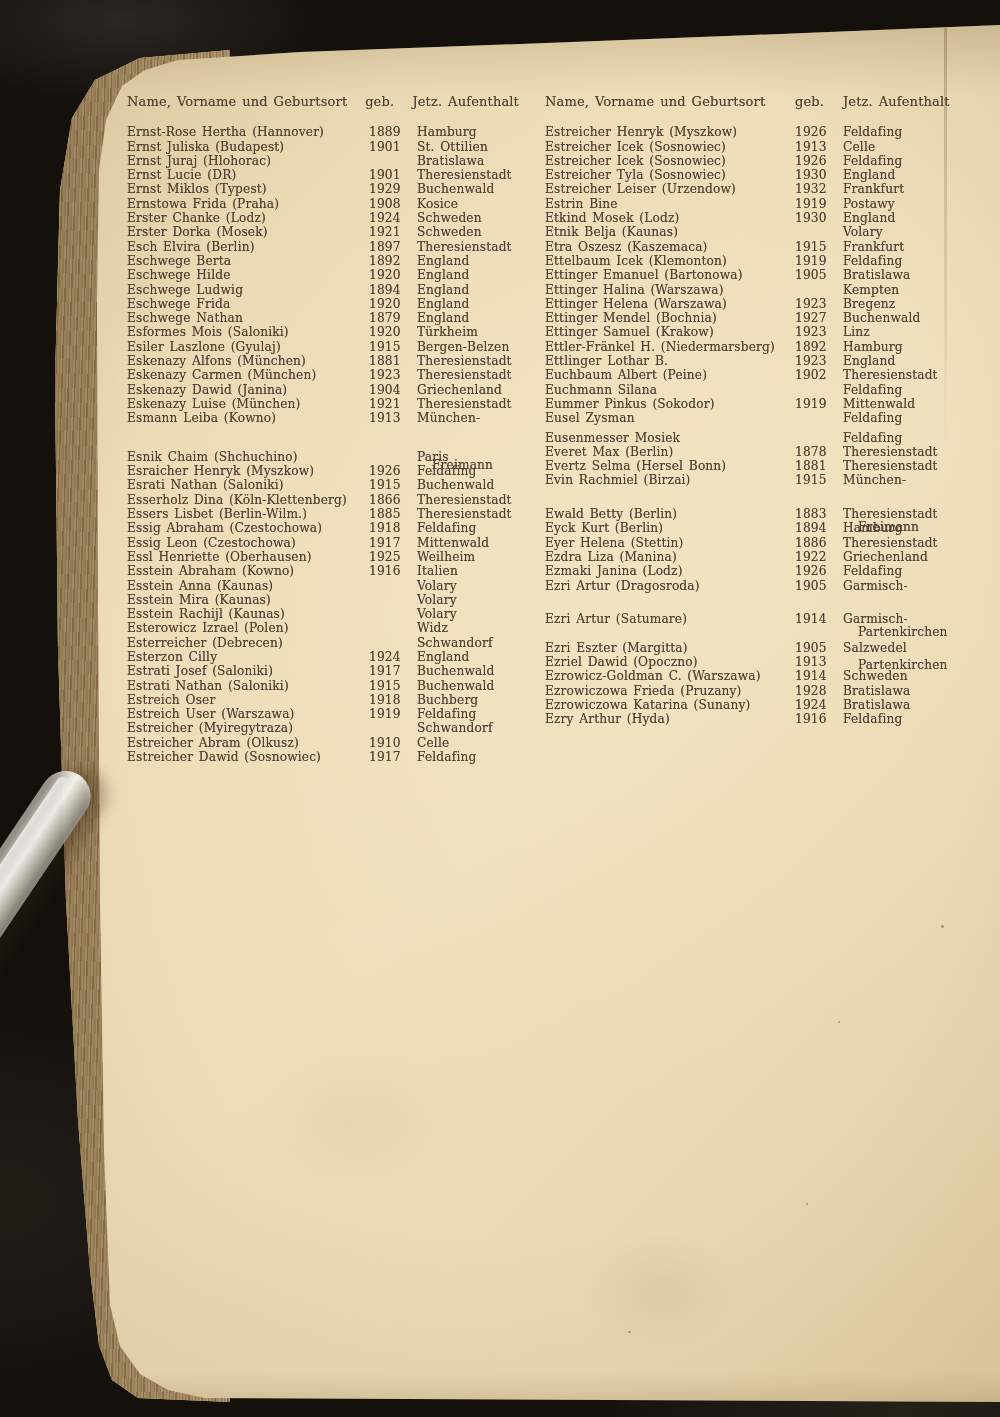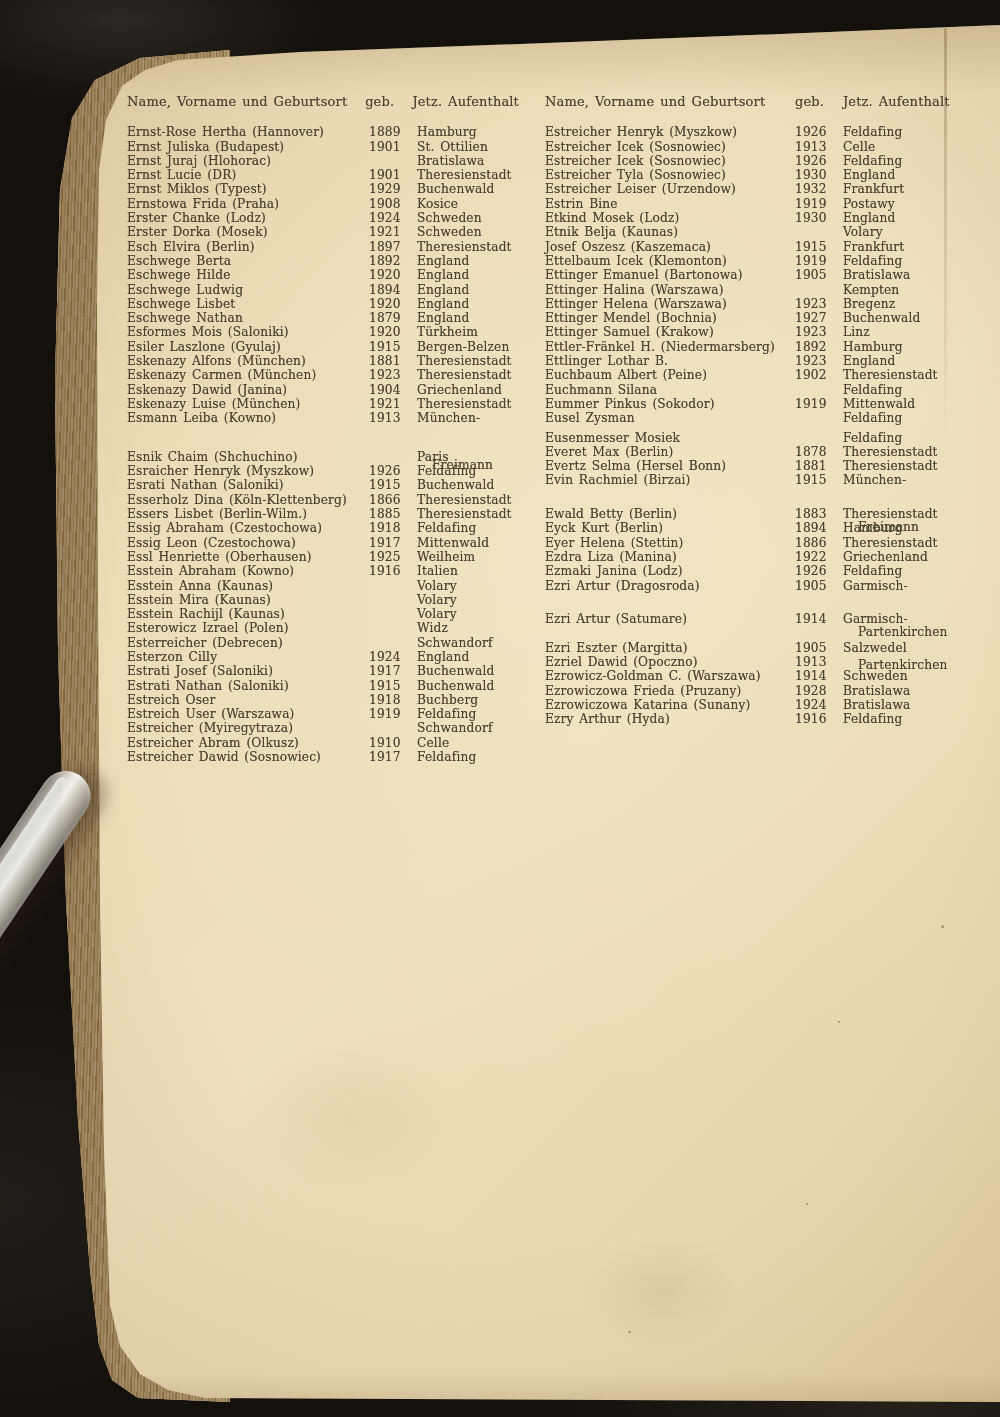--- a/index.html
+++ b/index.html
@@ -173,21 +173,21 @@
           <span class="cell n">Eschwege Hilde</span>
           <span class="cell y">1920</span>
           <span class="cell p">England</span>
         </div>
         <div class="row">
           <span class="cell n">Eschwege Ludwig</span>
           <span class="cell y">1894</span>
           <span class="cell p">England</span>
         </div>
         <div class="row">
-          <span class="cell n">Eschwege Lisbet</span>
+          <span class="cell n">Eschwege Frida</span>
           <span class="cell y">1920</span>
           <span class="cell p">England</span>
         </div>
         <div class="row">
           <span class="cell n">Eschwege Nathan</span>
           <span class="cell y">1879</span>
           <span class="cell p">England</span>
         </div>
         <div class="row">
           <span class="cell n">Esformes Mois (Saloniki)</span>
@@ -383,21 +383,21 @@
           <span class="cell n">Etkind Mosek (Lodz)</span>
           <span class="cell y">1930</span>
           <span class="cell p">England</span>
         </div>
         <div class="row">
           <span class="cell n">Etnik Belja (Kaunas)</span>
           <span class="cell y"></span>
           <span class="cell p">Volary</span>
         </div>
         <div class="row">
-          <span class="cell n">Josef Oszesz (Kaszemaca)</span>
+          <span class="cell n">Etra Oszesz (Kaszemaca)</span>
           <span class="cell y">1915</span>
           <span class="cell p">Frankfurt</span>
         </div>
         <div class="row">
           <span class="cell n">Ettelbaum Icek (Klemonton)</span>
           <span class="cell y">1919</span>
           <span class="cell p">Feldafing</span>
         </div>
         <div class="row">
           <span class="cell n">Ettinger Emanuel (Bartonowa)</span>

